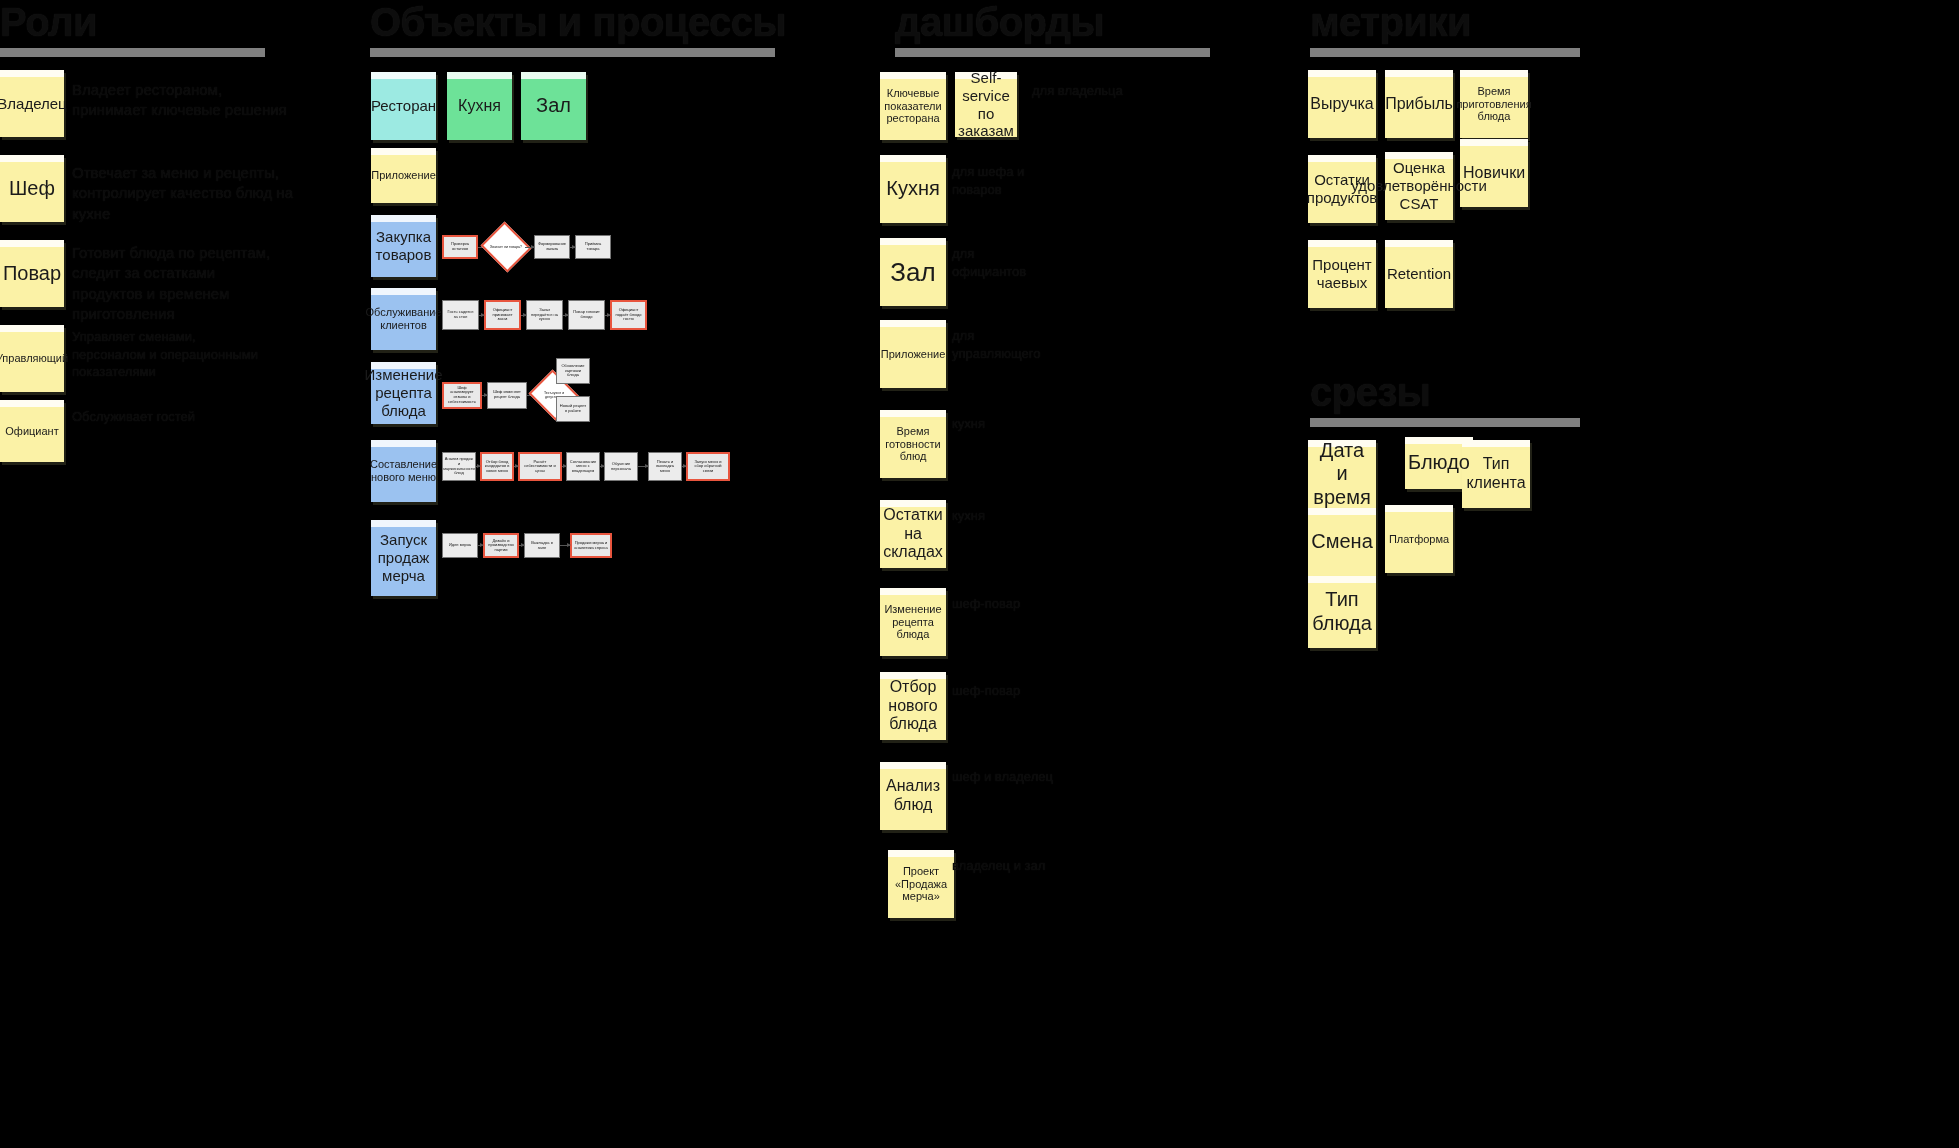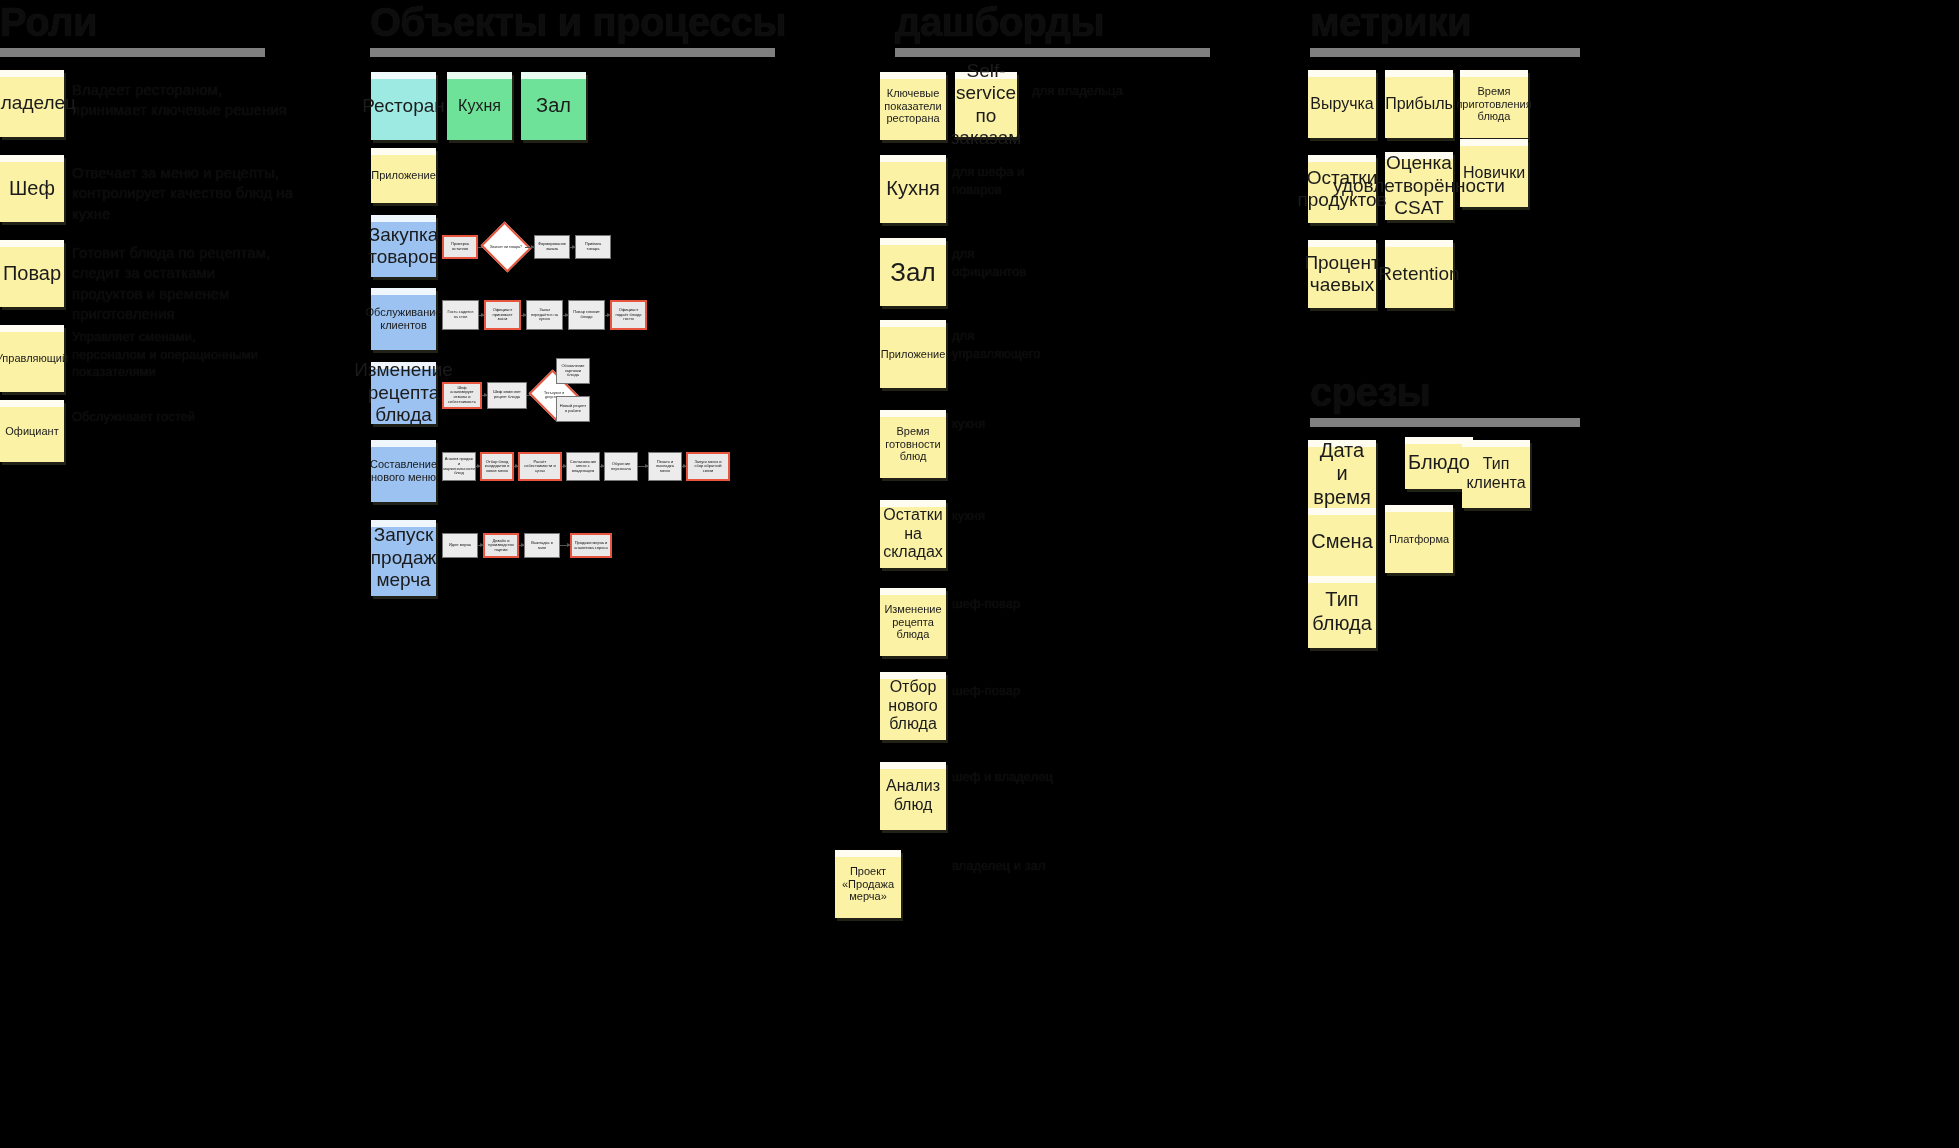--- a/index.html
+++ b/index.html
@@ -62,21 +62,21 @@
   .note .cap {
     position: absolute;
     top: 0; left: 0; right: 0;
     height: 7px;
     background: rgba(255,255,255,.85);
   }
   .note .txt { position: relative; z-index: 2; }
 
   
   .fs-xs { font-size: 11px; }
-  .fs-s  { font-size: 19px; }
+  .fs-s  { font-size: 15px; }
   .fs-m  { font-size: 16px; }
   .fs-l  { font-size: 20px; }
   .fs-xl { font-size: 26px; }
 
   
   .desc {
     position: absolute;
     color: #0a0a0a;
     font-size: 15px;
     line-height: 1.35;
@@ -340,21 +340,21 @@
     <span class="txt fs-m">Отбор нового блюда</span>
   </div>
   <div class="desc small" style="left:952px; top:682px; width:110px;">шеф-повар</div>
 
   <div class="note yellow" style="left:880px; top:762px; width:66px; height:68px;">
     <span class="cap"></span>
     <span class="txt fs-m">Анализ блюд</span>
   </div>
   <div class="desc small" style="left:952px; top:768px; width:120px;">шеф и владелец</div>
 
-  <div class="note yellow" style="left:835px; top:850px; width:66px; height:68px;">
+  <div class="note yellow" style="left:888px; top:850px; width:66px; height:68px;">
     <span class="cap"></span>
     <span class="txt fs-xs">Проект «Продажа мерча»</span>
   </div>
   <div class="desc small" style="left:952px; top:857px; width:120px;">владелец и зал</div>
 
   <div class="section" style="left:1310px; top:2px; width:270px;">
     <div class="section-title">метрики</div>
     <div class="section-rule"></div>
   </div>
 

